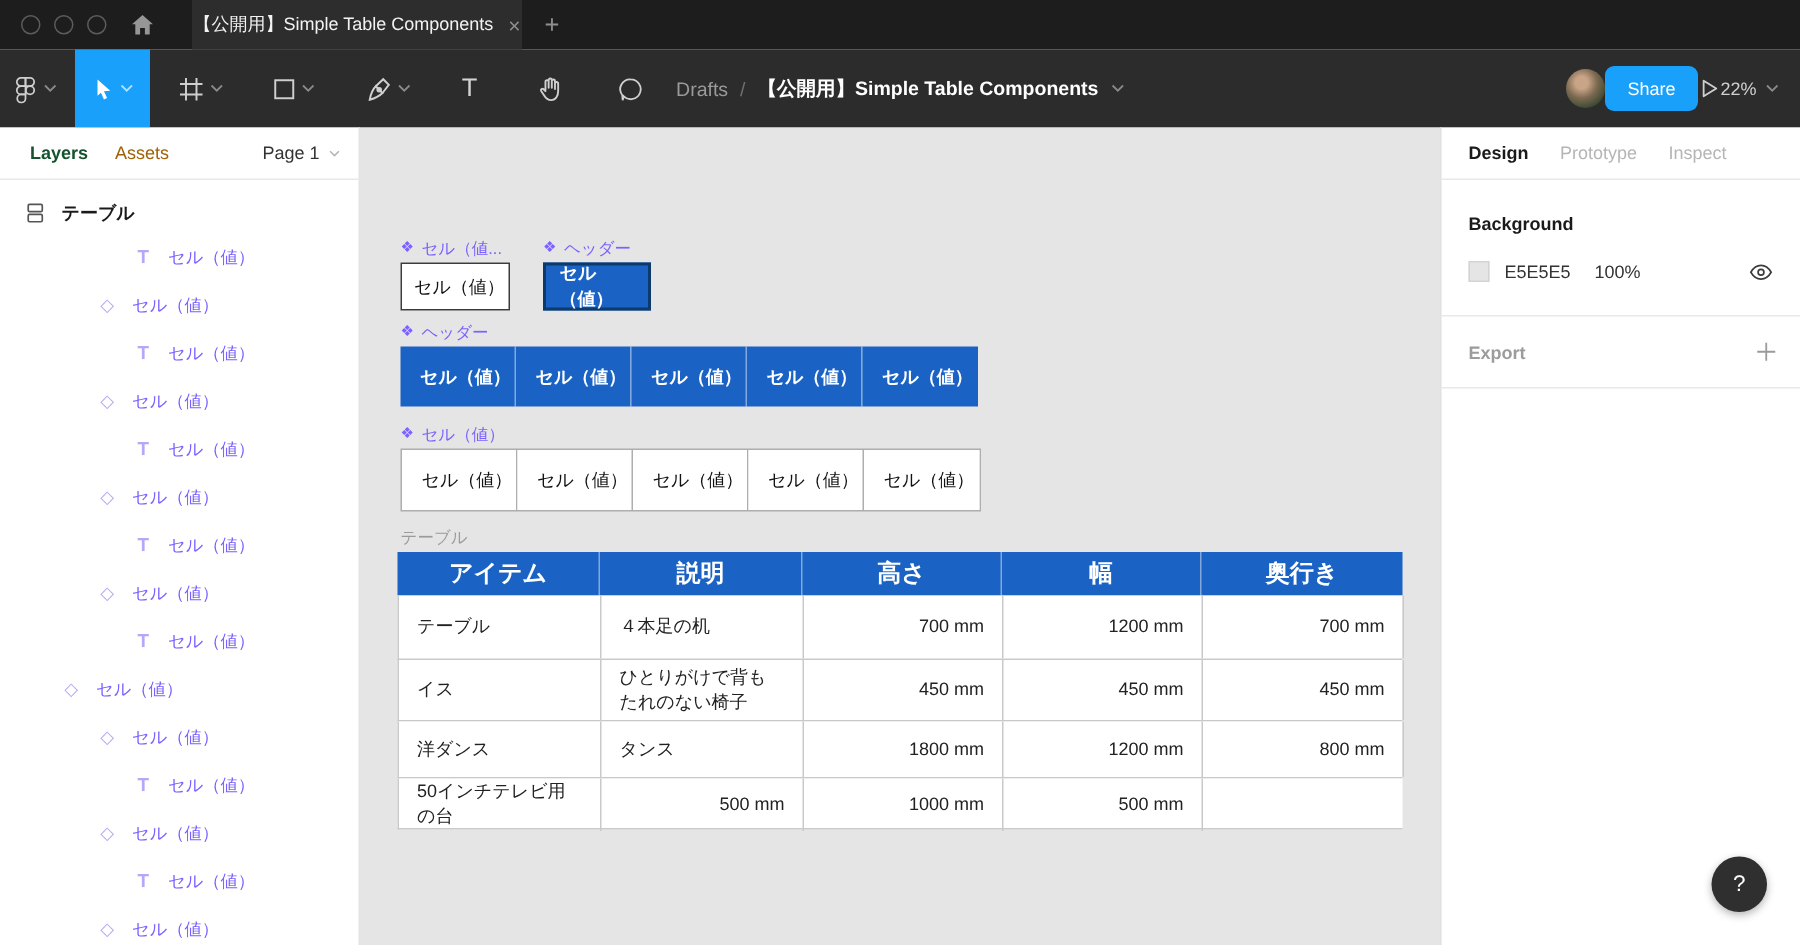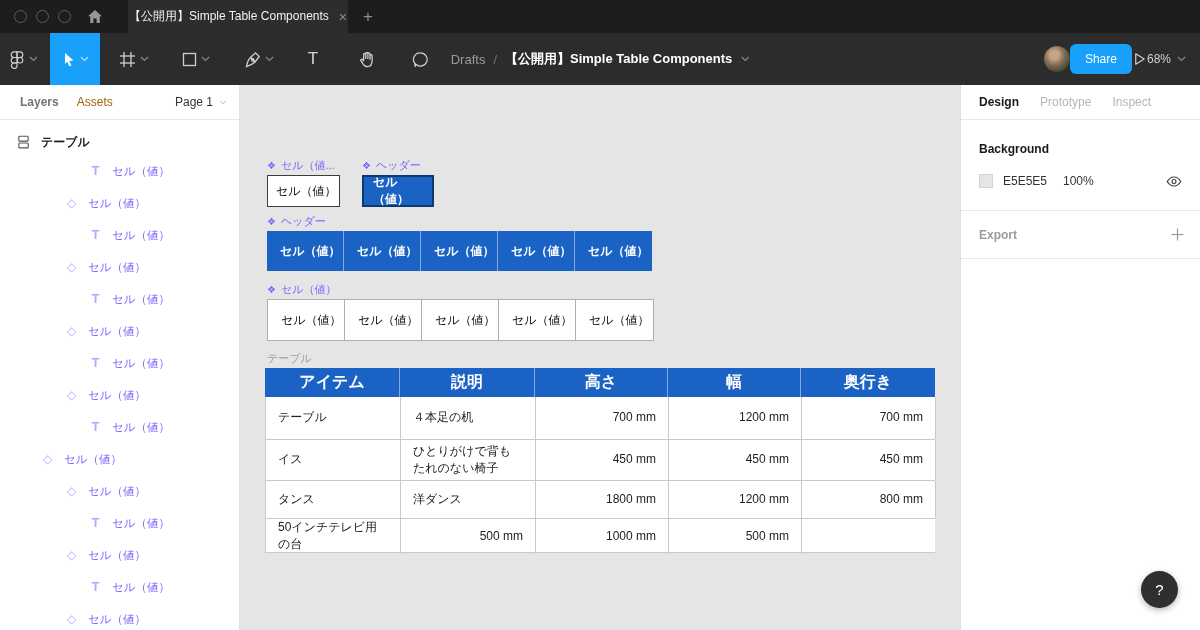--- a/index.html
+++ b/index.html
@@ -30,21 +30,21 @@
   .bc-title { color:#ffffff; font-weight:600; }
   .tb-right { position:absolute; right:14px; display:flex; align-items:center; gap:0; }
   .avatar { width:26px; height:26px; border-radius:50%; background:radial-gradient(circle at 40% 35%, #c9a487 18%, #7d6a52 45%, #3d4a33 75%, #2c3527 100%); }
   .share-btn { background:#18A0FB; color:#fff; font-size:12px; font-weight:500; border:none; border-radius:6px; padding:8px 15px; font-family:inherit; }
   .zoom-ctl { display:flex; align-items:center; gap:6px; color:#d0d0d0; font-size:12px; }
 
   
   .sidebar { position:absolute; top:85px; left:0; width:240px; height:545px; background:#fff; border-right:1px solid #e3e3e3; overflow:hidden; }
   .sb-head { height:35px; display:flex; align-items:center; border-bottom:1px solid #e8e8e8; padding:0 12px 0 20px; }
   .sb-tab { font-size:12px; }
-  .sb-tab.active { color:#737373; font-weight:700; }
+  .sb-tab.active { color:#14532d; font-weight:700; }
   .sb-tab.idle { color:#a16207; margin-left:18px; }
   .page-sel { margin-left:auto; display:flex; align-items:center; gap:6px; font-size:12px; color:#333; }
   .root-row { height:26px; margin-top:9px; display:flex; align-items:center; padding-left:16px; gap:10px; font-size:12px; font-weight:600; color:#1a1a1a; }
   .tree { position:absolute; top:70px; left:0; right:0; }
   .tree-row { height:32px; display:flex; align-items:center; font-size:11.5px; color:#7B61FF; }
   .tree-row.lvl1 { padding-left:40px; }
   .tree-row.lvl2 { padding-left:64px; }
   .tree-row.lvl3 { padding-left:88px; }
   .tr-icon { width:15px; margin-right:9px; display:flex; justify-content:center; color:#b5a7fa; font-size:12px; }
   .tr-icon.t { font-weight:600; font-size:12.5px; }
@@ -192,21 +192,21 @@
           <polyline points="1,1 4.5,4.5 8,1" fill="none" stroke="#a8a8a8" stroke-width="1.2"></polyline>
         </svg>
     </div>
     <div class="tb-right">
       <span class="avatar"></span>
       <button class="share-btn">Share</button>
       <svg width="15" height="16" viewBox="0 0 16 16">
           <polygon points="4,2.5 13,8 4,13.5" fill="none" stroke="#cfcfcf" stroke-width="1.3" stroke-linejoin="round"></polygon>
         </svg>
       <div class="zoom-ctl">
-        <span>68%</span>
+        <span>22%</span>
         <svg class="chev" width="9" height="6" viewBox="0 0 9 6">
             <polyline points="1,1 4.5,4.5 8,1" fill="none" stroke="#a8a8a8" stroke-width="1.2"></polyline>
           </svg>
       </div>
     </div>
   </div>
 
   <aside class="sidebar">
     <div class="sb-head">
       <span class="sb-tab active">Layers</span>
@@ -384,22 +384,22 @@
 
           <div class="bt-grid bt-row">
             <div class="c">イス</div>
             <div class="c">ひとりがけで背もたれのない椅子</div>
             <div class="c num">450 mm</div>
             <div class="c num">450 mm</div>
             <div class="c num">450 mm</div>
           </div>
 
           <div class="bt-grid bt-row">
+            <div class="c">洋ダンス</div>
             <div class="c">タンス</div>
-            <div class="c">洋ダンス</div>
             <div class="c num">1800 mm</div>
             <div class="c num">1200 mm</div>
             <div class="c num">800 mm</div>
           </div>
 
           <div class="bt-grid bt-row">
             <div class="c">50インチテレビ用の台</div>
             <div class="c num">500 mm</div>
             <div class="c num">1000 mm</div>
             <div class="c num">500 mm</div>

